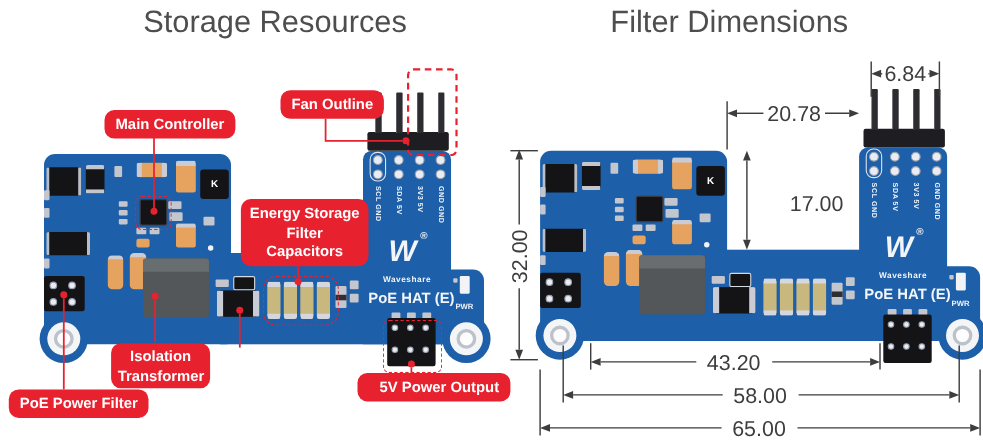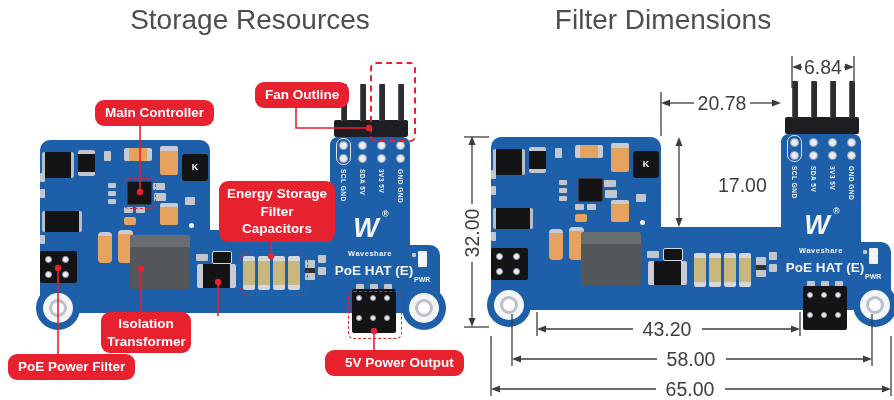--- a/index.html
+++ b/index.html
@@ -188,21 +188,21 @@
         <circle cx="58" cy="268" r="3.2"></circle>
       <circle cx="374" cy="331" r="3.2"></circle>
     </g>
   </svg>
 
   <div class="callout" style="left:95px;top:82px;margin-top:18px;">Main Controller</div>
   <div class="callout" style="left:255px;top:82px;">Fan Outline</div>
   <div class="callout wrap" style="left:219px;top:181px;width:104px;padding:4px 6px;">Energy Storage Filter Capacitors</div>
   <div class="callout wrap" style="left:101px;top:312px;width:78px;padding:3px 6px;">Isolation Transformer</div>
   <div class="callout" style="left:8px;top:354px;">PoE Power Filter</div>
-  <div class="callout" style="left:325px;top:350px;padding-left:20px;">5V Power Output</div>
+  <div class="callout" style="left:325px;top:339px;padding-left:20px;">5V Power Output</div>
 
   <div id="board-right" class="board-slot" style="left:491px;top:134px;">
   <div class="pcb sec-tall"></div>
   <div class="pcb sec-mid"></div>
   <div class="pcb sec-strip"></div>
   <div class="pcb sec-right"></div>
   <div class="pcb tab abs" style="left:-4px;top:149px;"></div>
   <div class="pcb tab abs" style="left:362px;top:149px;"></div>
 
   <div class="hole-outer" style="left:3px;top:156px;"></div>

